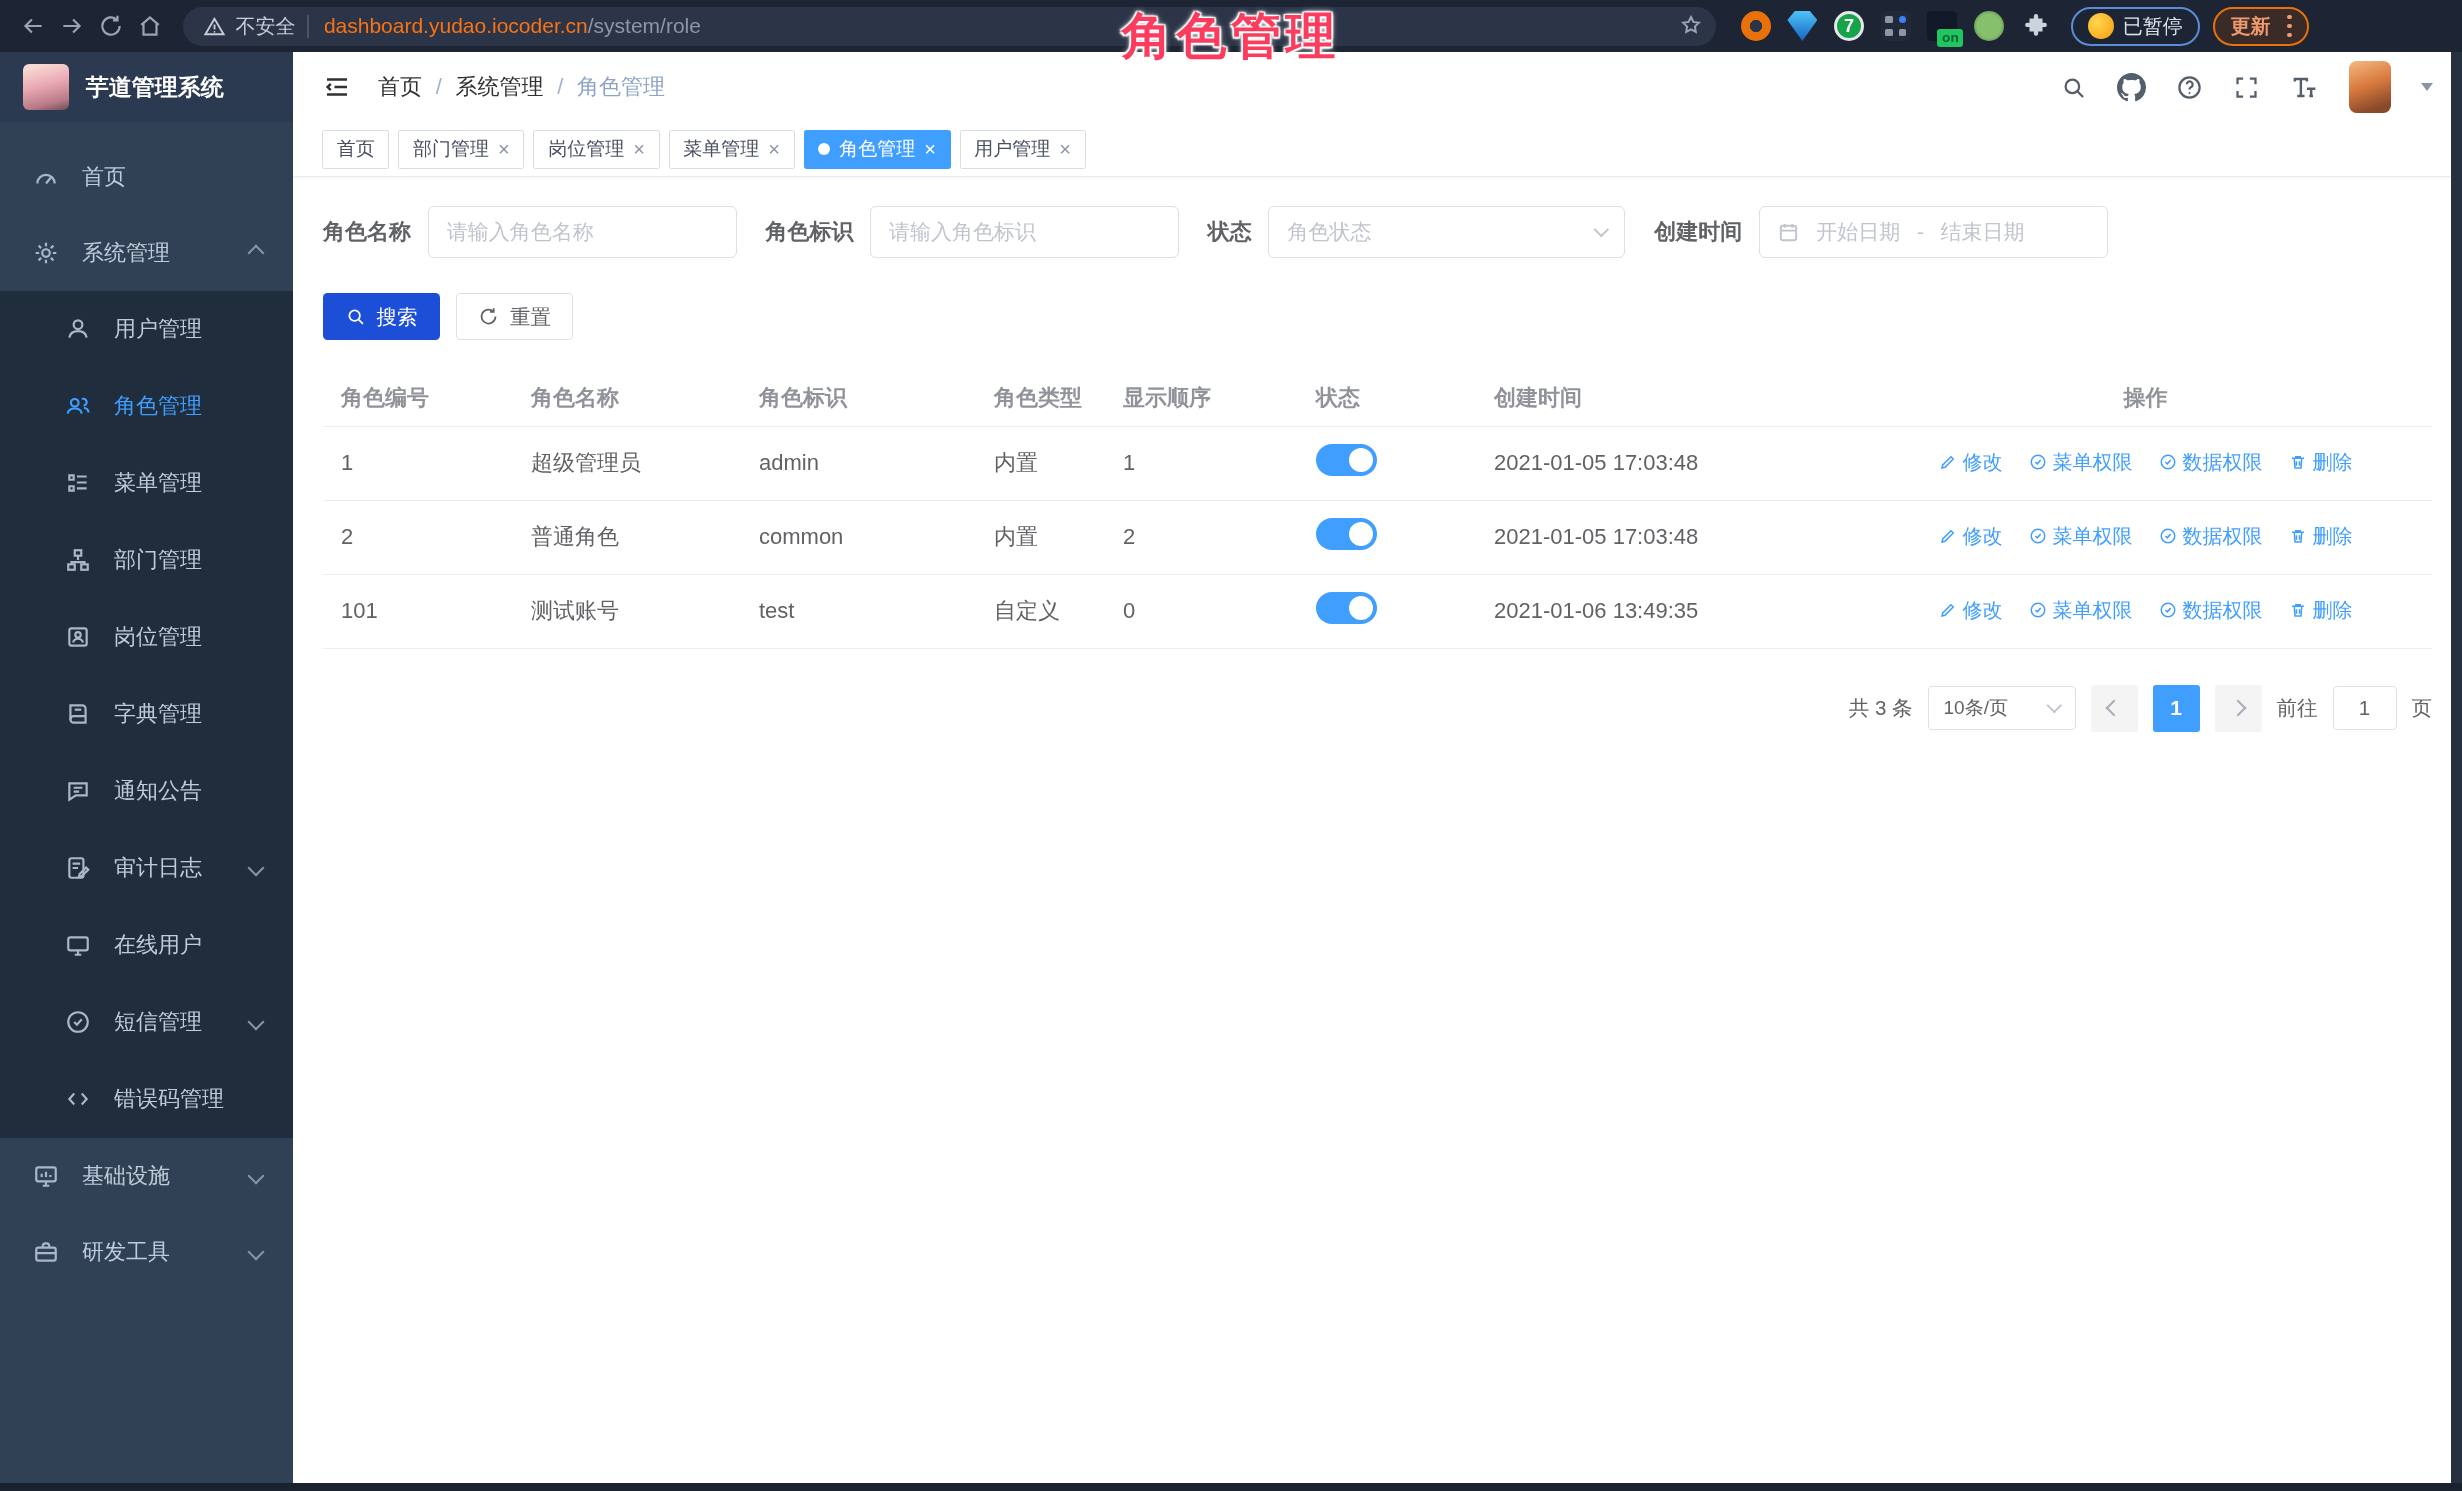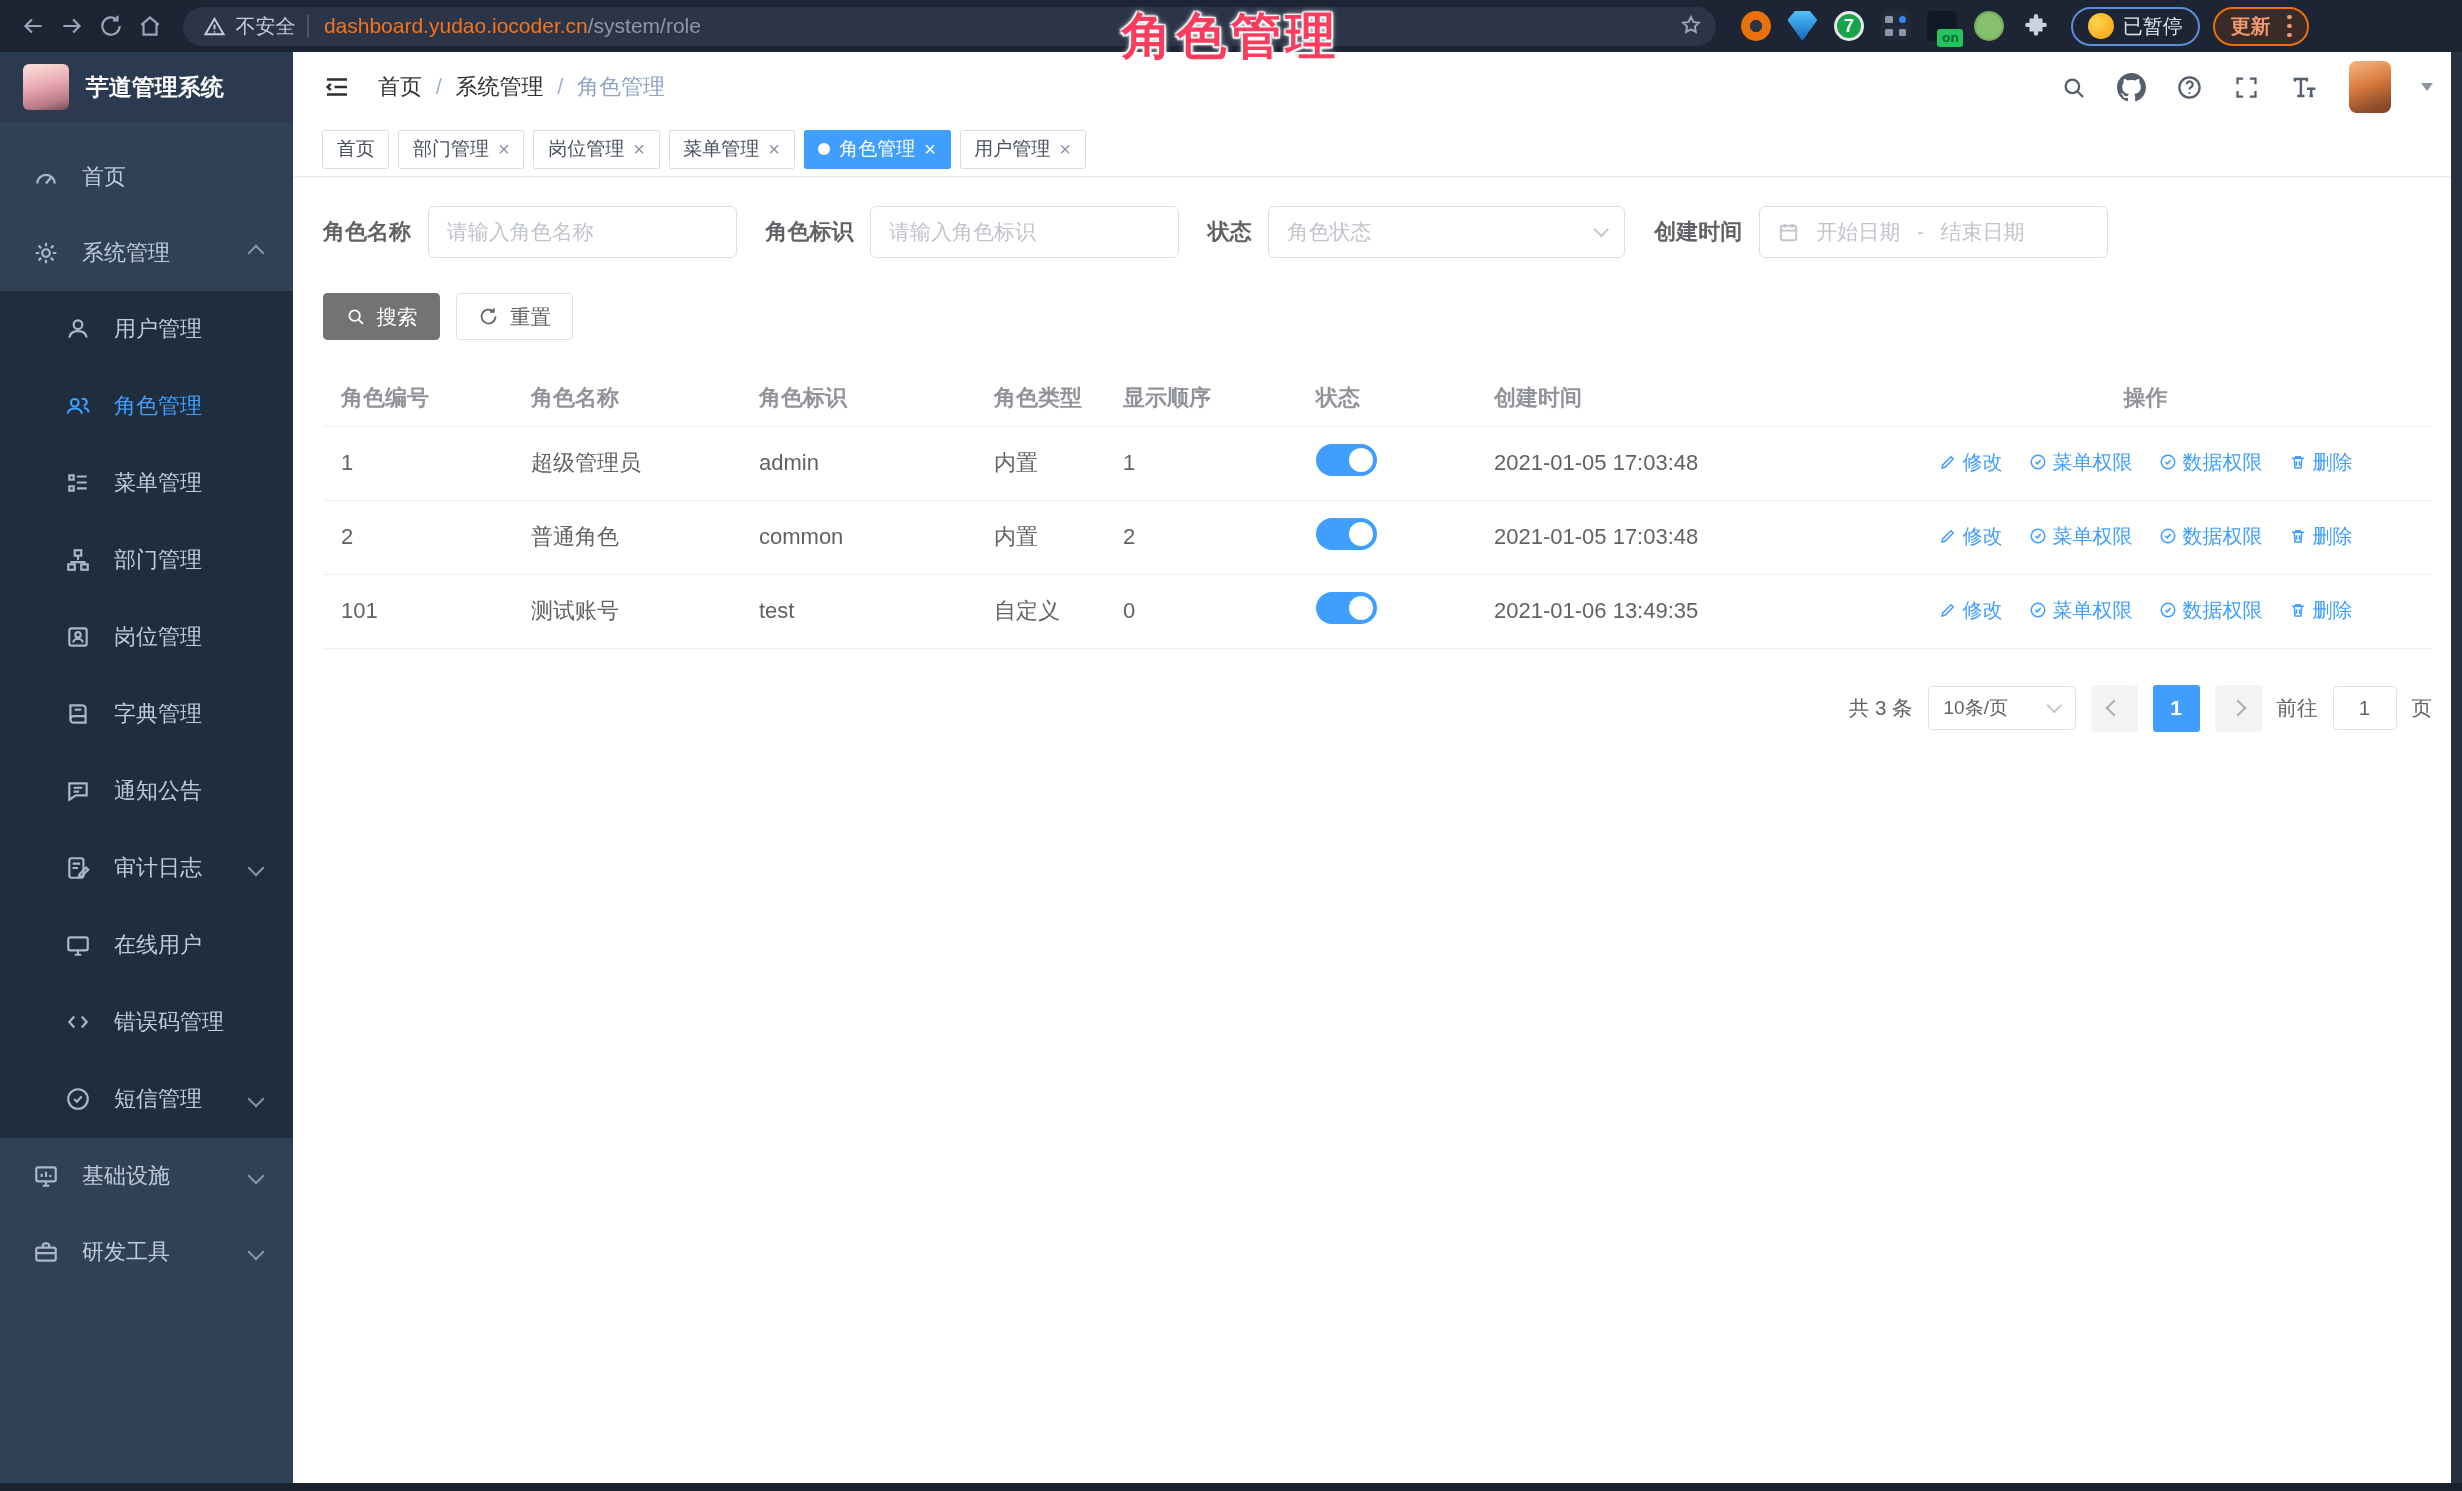--- a/index.html
+++ b/index.html
@@ -98,21 +98,21 @@
   .sel-caret{width:10.6px;height:10.6px;border-right:2.3px solid #c0c4cc;border-bottom:2.3px solid #c0c4cc;transform:rotate(45deg);margin-top:-4.6px;}
   .daterange{height:52px;width:349px;border:0.8px solid #dcdfe6;border-radius:6px;display:flex;align-items:center;
              gap:16.7px;padding:0 16.7px;color:#c0c4cc;font-size:21px;}
   .daterange .cal{color:#c0c4cc;}
   .dr-sep{color:#c0c4cc;}
 
   
   .btn-row{display:flex;align-items:center;gap:16.7px;margin-top:35px;}
   .btn{height:47px;padding:0 21px;border-radius:4.6px;font-size:20.5px;display:inline-flex;align-items:center;gap:10.6px;
        border:0.8px solid transparent;cursor:pointer;white-space:nowrap;}
-  .btn-search{background:#737373;color:#fff;justify-content:flex-end;}
+  .btn-search{background:#1d4ed8;color:#fff;justify-content:flex-end;}
   .btn-reset{background:#fff;border-color:#dcdfe6;color:#606266;}
   .toolbar{display:flex;align-items:center;gap:16.7px;margin-top:44px;}
   .btn-add{background:#409eff;color:#fff;}
   .btn-export{background:#fbb21a;color:#fff;}
   .right-circles{margin-left:auto;display:flex;gap:20px;}
   .circ{width:44px;height:44px;border-radius:50%;border:0.8px solid #dcdfe6;background:#fff;color:#606266;
         display:flex;align-items:center;justify-content:center;cursor:pointer;}
 
   
   table.grid{width:100%;border-collapse:collapse;margin-top:30px;table-layout:fixed;}
@@ -340,34 +340,34 @@
               <svg width="26" height="26" viewBox="0 0 24 24" fill="none" stroke="currentColor" stroke-width="2">
                   <rect x="3" y="5" width="18" height="12" rx="2"></rect>
                   <path d="M9 21h6M12 17v4M8 11h.01M12 11h.01M16 11h.01"></path>
                 </svg>
             </span>
             <span class="lbl">在线用户</span>
           </div>
           <div class="mi">
             <span class="ic">
               <svg width="26" height="26" viewBox="0 0 24 24" fill="none" stroke="currentColor" stroke-width="2">
-                  <path d="M8.5 7L4 12l4.5 5M15.5 7l4.5 5-4.5 5"></path>
-                </svg>
-            </span>
-            <span class="lbl">错误码管理</span>
-          </div>
-          <div class="mi">
-            <span class="ic">
-              <svg width="26" height="26" viewBox="0 0 24 24" fill="none" stroke="currentColor" stroke-width="2">
                   <circle cx="12" cy="12" r="9"></circle>
                   <path d="M8.5 12l2.5 2.5 4.5-5"></path>
                 </svg>
             </span>
             <span class="lbl">短信管理</span>
             <span class="chev down"></span>
+          </div>
+          <div class="mi">
+            <span class="ic">
+              <svg width="26" height="26" viewBox="0 0 24 24" fill="none" stroke="currentColor" stroke-width="2">
+                  <path d="M8.5 7L4 12l4.5 5M15.5 7l4.5 5-4.5 5"></path>
+                </svg>
+            </span>
+            <span class="lbl">错误码管理</span>
           </div>
         </div>
 
         <div class="mi">
           <span class="ic">
             <svg width="26" height="26" viewBox="0 0 24 24" fill="none" stroke="currentColor" stroke-width="2">
                 <rect x="3" y="4" width="18" height="13" rx="2"></rect>
                 <path d="M8 13v-3M12 13V8M16 13v-2M9 21h6M12 17v4"></path>
               </svg>
           </span>

